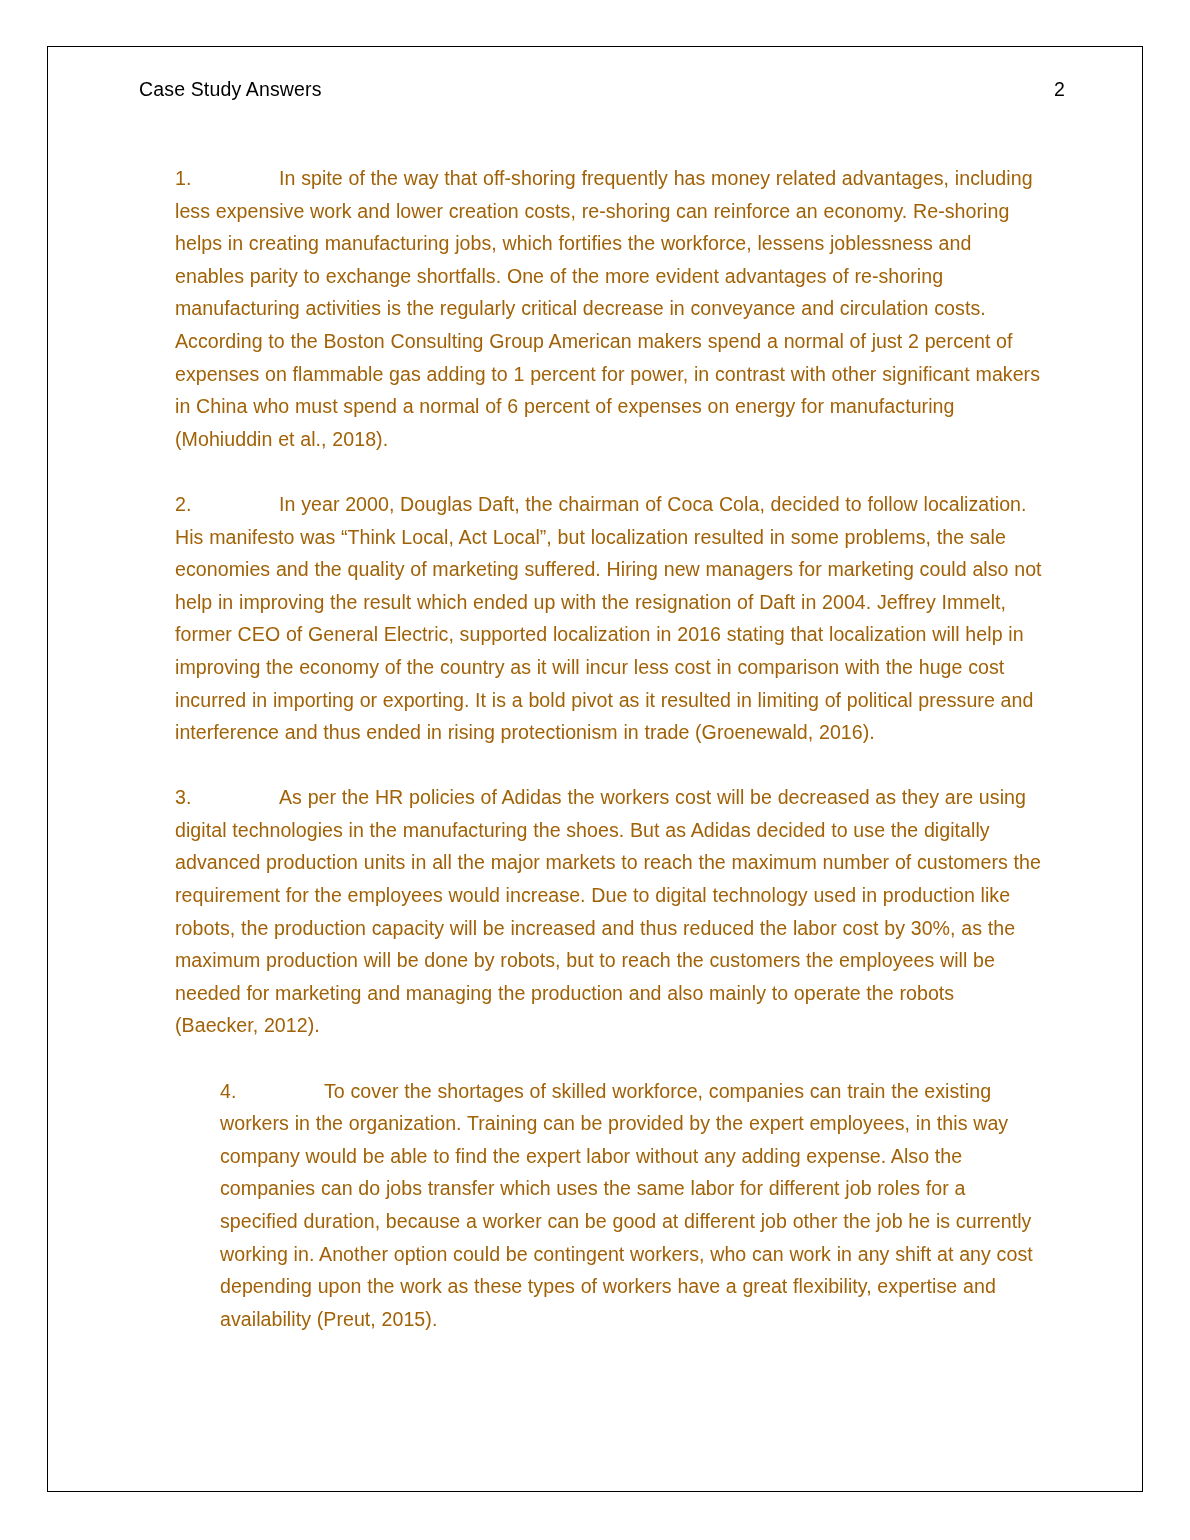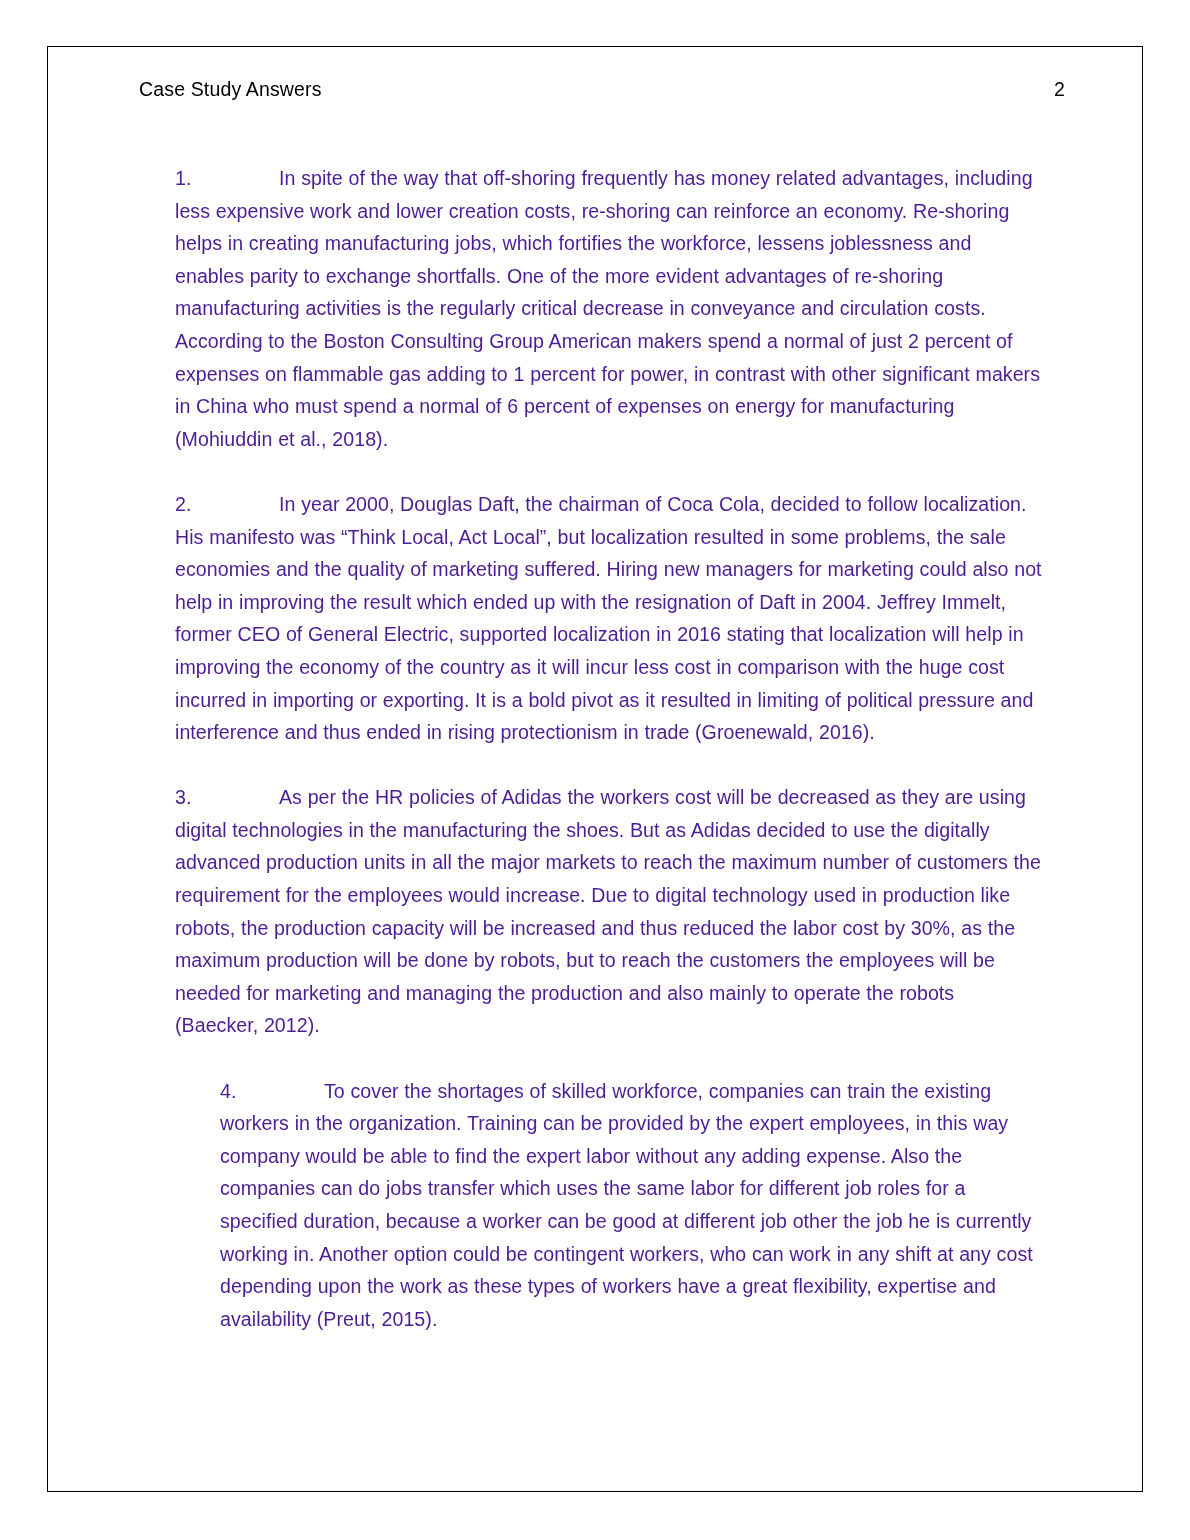--- a/index.html
+++ b/index.html
@@ -53,21 +53,21 @@
   }
 
   
   #doc-body {
     position: absolute;
     left: 127px;         
     top: 115px;
     width: 868px;        
     font-size: 19.6px;
     line-height: 32.6px;
-    color: #4c1d95;
+    color: #a16207;
     text-align: left;
     letter-spacing: 0.05px;
     word-spacing: 0.2px;
   }
 
   .doc-paragraph {
     margin: 0 0 32.6px 0;
     text-indent: 0;
   }
 

